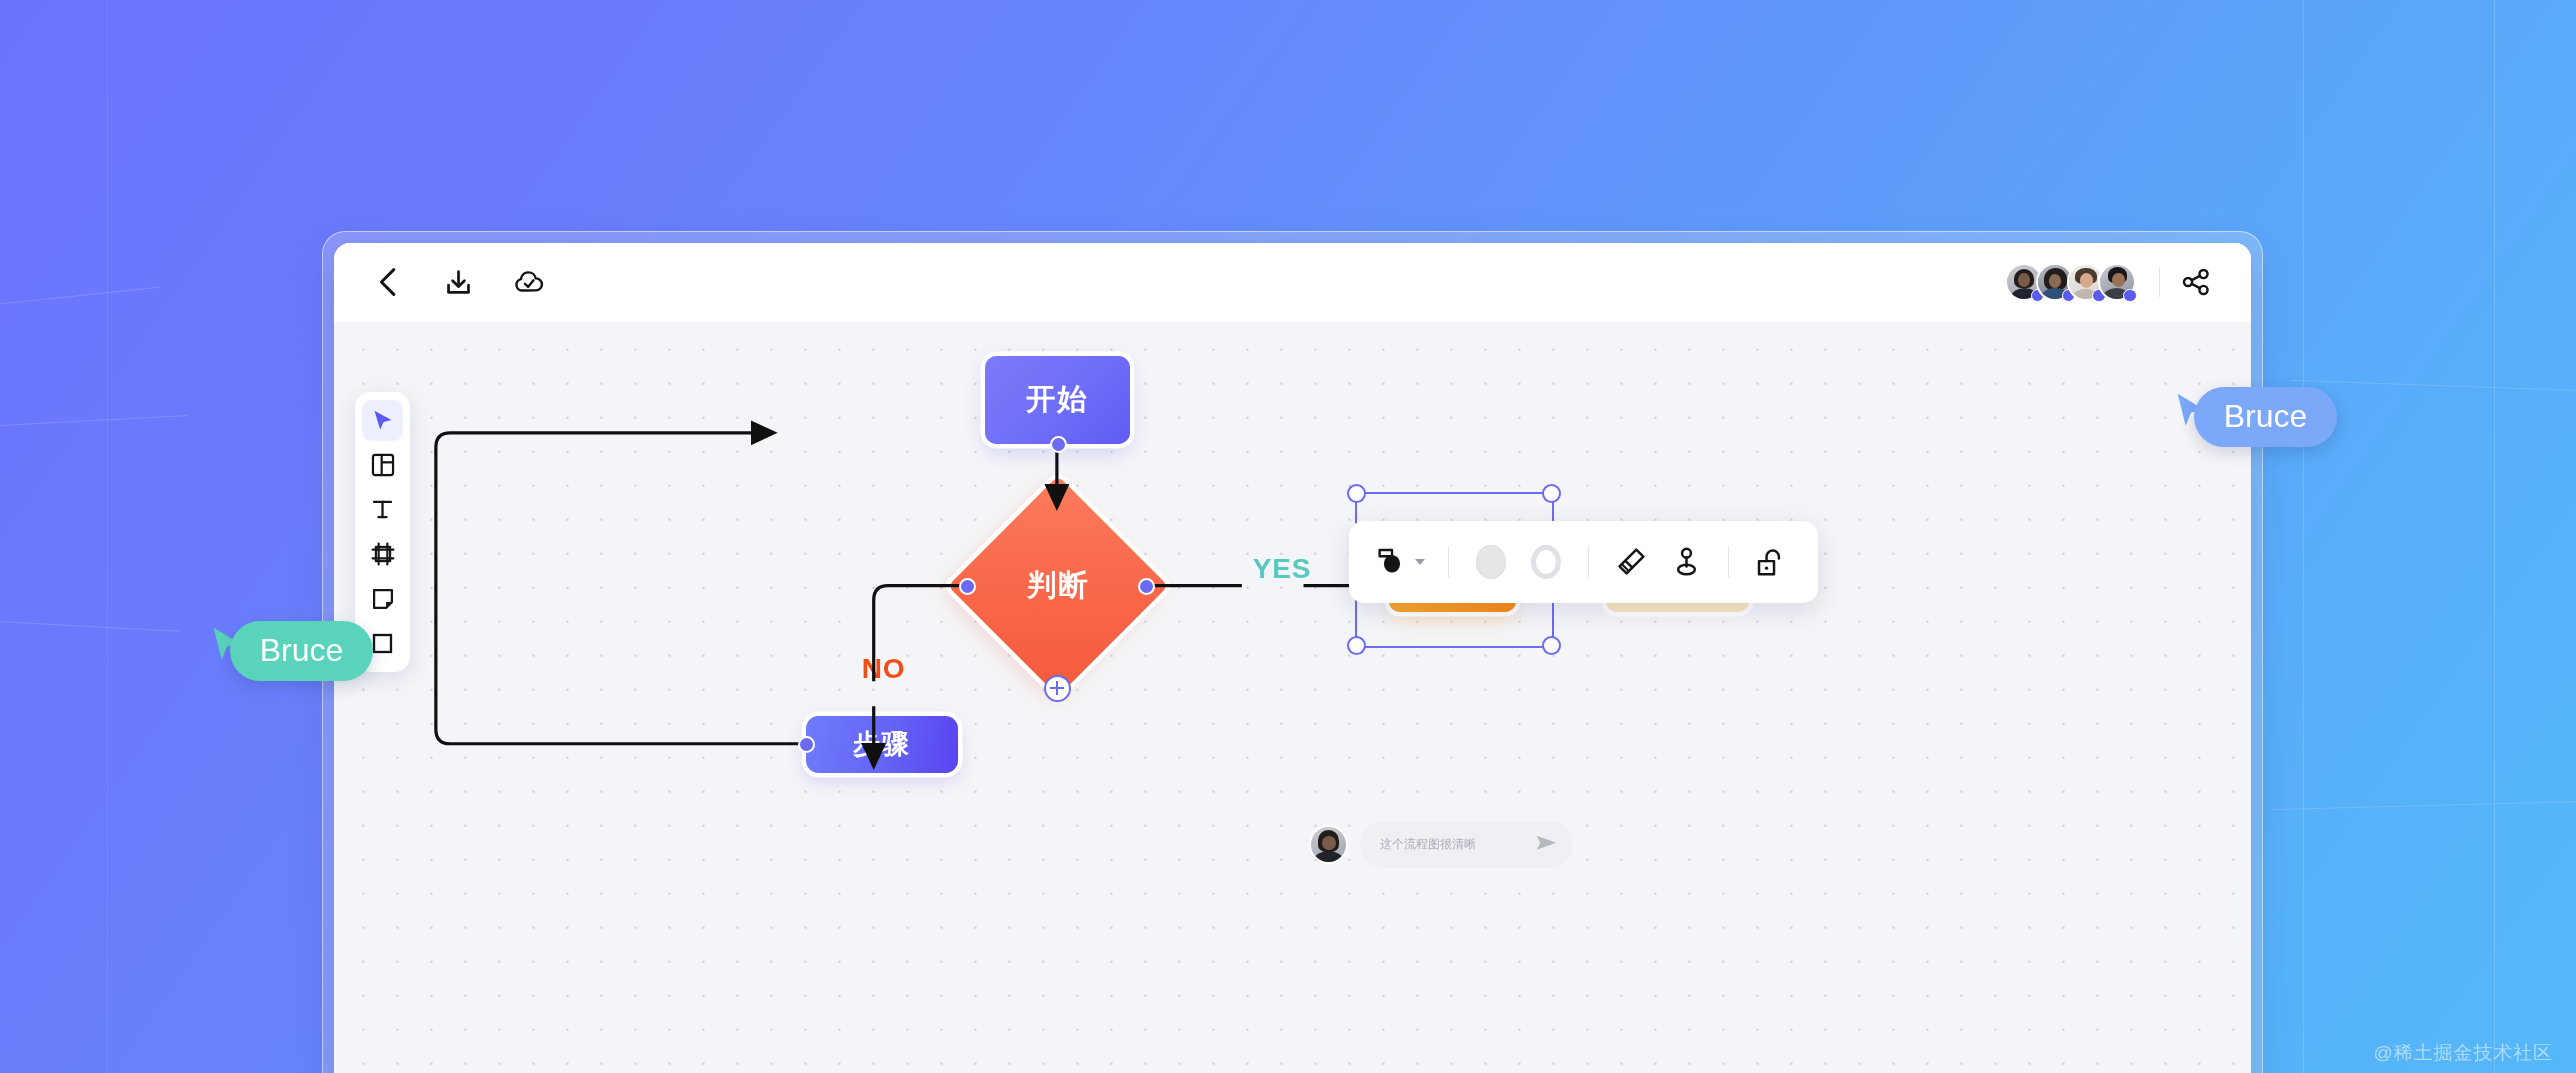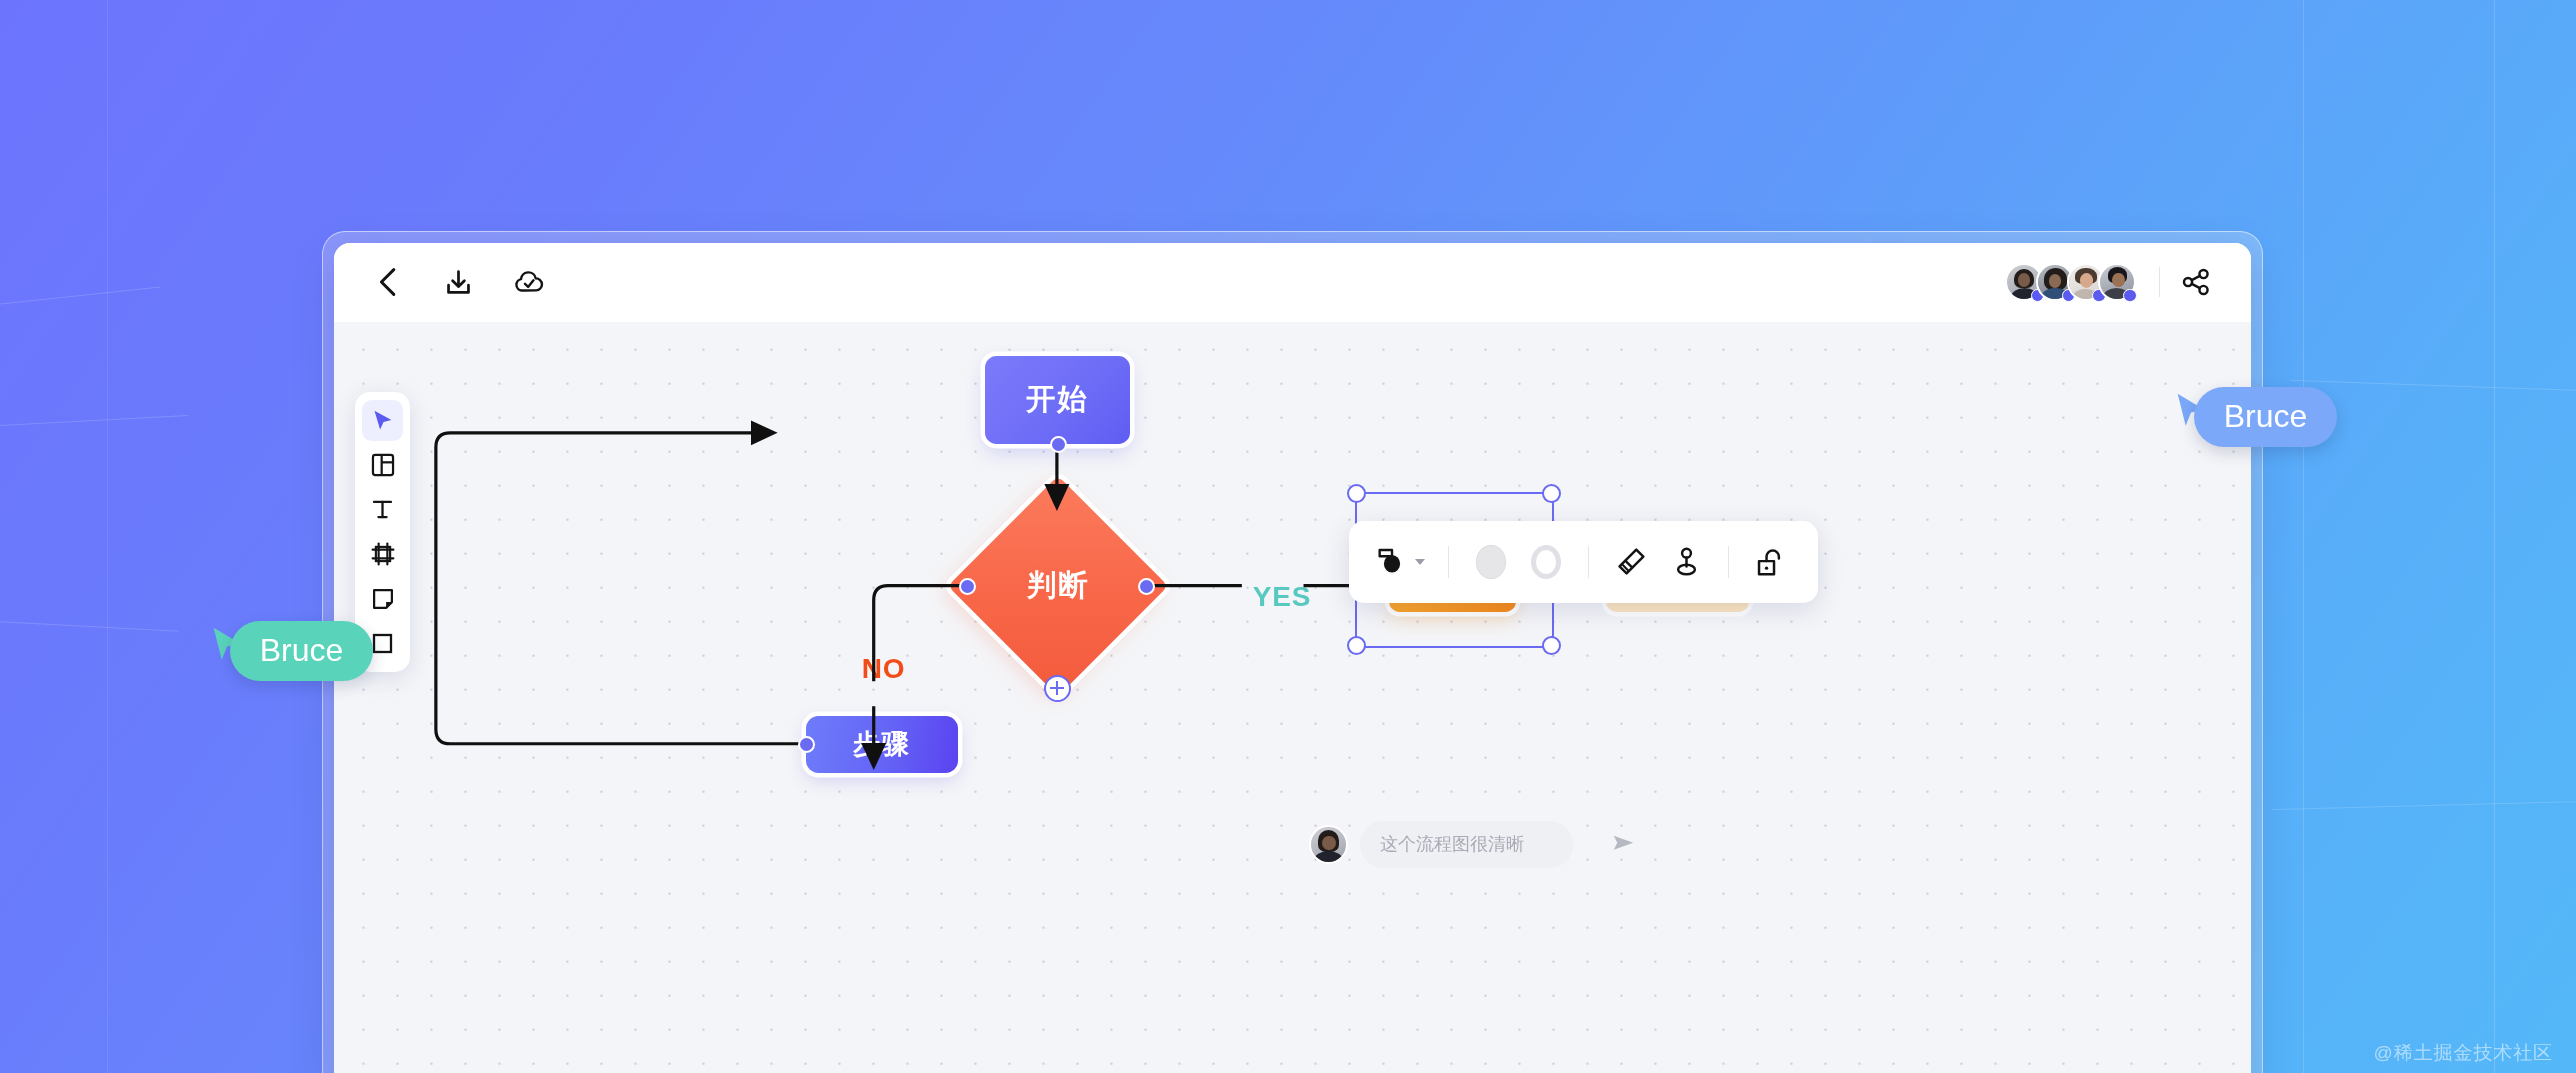--- a/index.html
+++ b/index.html
@@ -294,21 +294,21 @@
   .sh-br { right: -9.8px; bottom: -9.8px; }
 
   
   .edge-label {
     position: absolute;
     font-size: 28px;
     font-weight: 700;
     letter-spacing: 0.9px;
     user-select: none;
   }
-  #label-yes { left: 919px; top: 231px; color: #57C9C0; margin-top: 28px; }
+  #label-yes { left: 919px; top: 231px; color: #57C9C0; }
   #label-no  { left: 528px;  top: 331px; color: #F24C18; }
 
   
   #edges { position: absolute; inset: 0; z-index: 2; pointer-events: none; }
 
   
   #composer {
     position: absolute;
     left: 975px; top: 499px;
     display: flex; align-items: center;
@@ -321,21 +321,21 @@
     background: #EFF0F4;
     border-radius: 23px;
     display: flex; align-items: center;
     padding: 0 16px 0 19.7px;
   }
   #comment-input {
     flex: 1;
     border: none;
     background: transparent;
     outline: none;
-    font-size: 18px;
+    font-size: 12px;
     color: #4A4D58;
     font-family: "Liberation Sans", sans-serif;
   }
   #comment-input::placeholder { color: #A9ABB6; }
 
   
   .cursor-tag {
     position: absolute;
     z-index: 30;
     display: flex;

